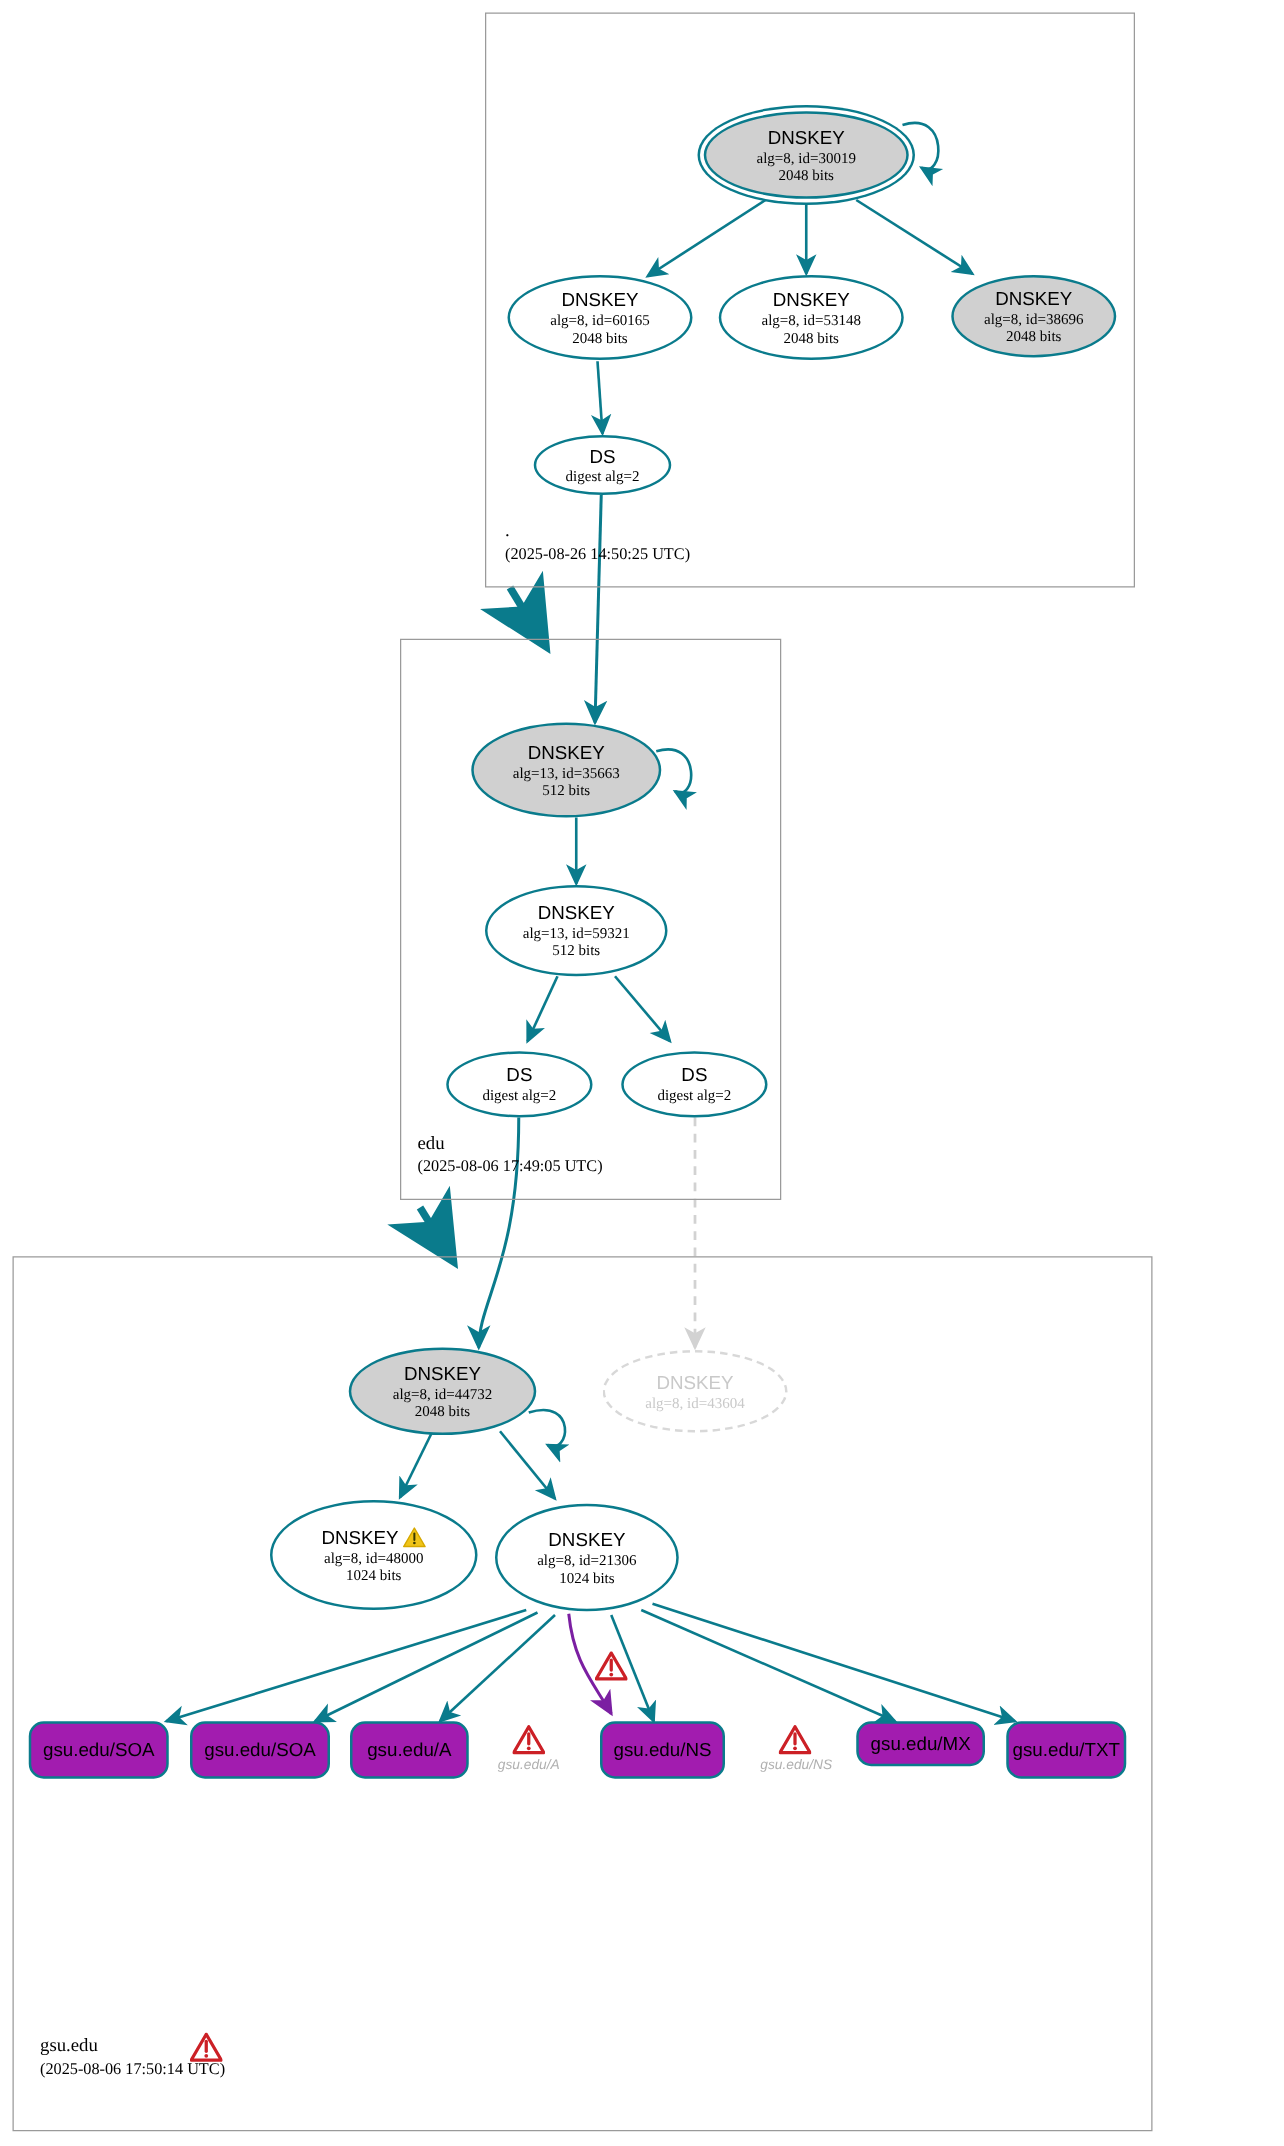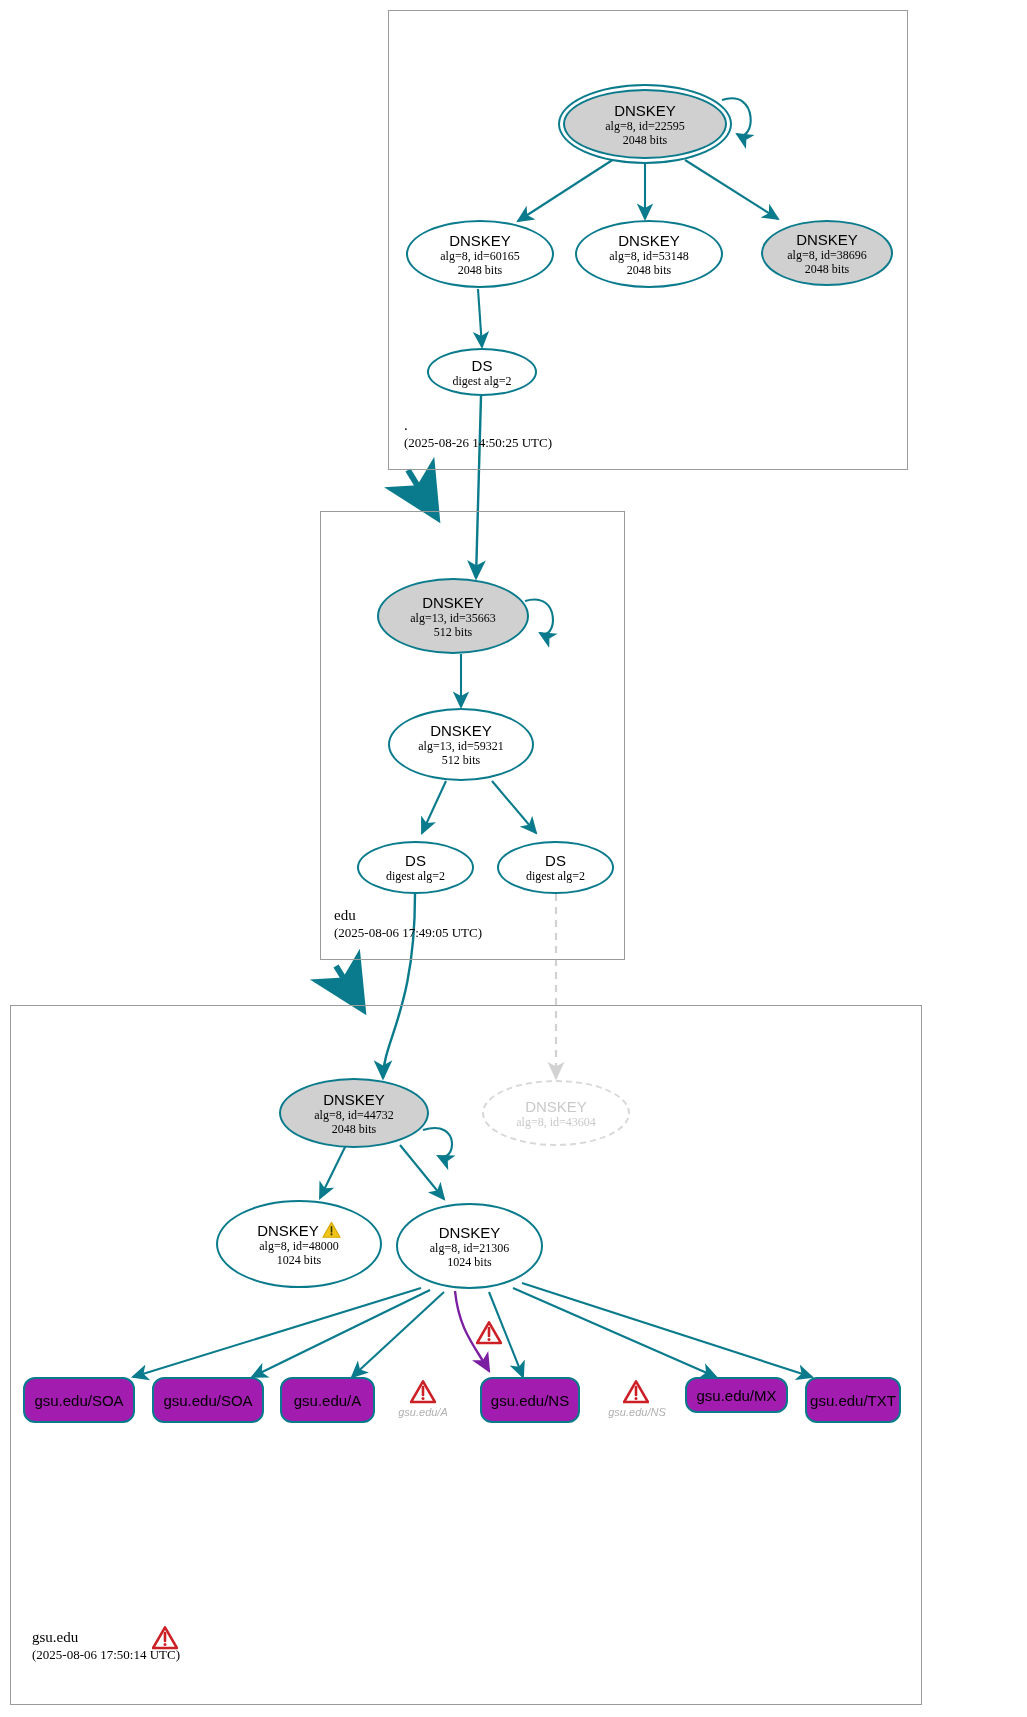--- a/index.html
+++ b/index.html
@@ -109,21 +109,21 @@
   <span class="zdate">(2025-08-06 17:50:14 UTC)</span>
 </div>
 <svg class="icon" style="left:152px;top:1626px;" width="26" height="24" viewBox="0 0 26 24">
   <path d="M13 1.4 L25 22 L1 22 Z" fill="#ffffff" stroke="#cc2026" stroke-width="2.6" stroke-linejoin="round"></path>
   <path d="M13 7 L13 15" stroke="#cc2026" stroke-width="2.6" stroke-linecap="round"></path>
   <circle cx="13" cy="18.6" r="1.5" fill="#cc2026"></circle>
 </svg>
 
 <div class="node ell shaded dbl" style="left:563px;top:89px;width:164px;height:70px;">
   <span class="t1">DNSKEY</span>
-  <span class="t2">alg=8, id=22595</span>
+  <span class="t2">alg=8, id=30019</span>
   <span class="t2">2048 bits</span>
 </div>
 <div class="node ell" style="left:406px;top:220px;width:148px;height:68px;">
   <span class="t1">DNSKEY</span>
   <span class="t2">alg=8, id=60165</span>
   <span class="t2">2048 bits</span>
 </div>
 <div class="node ell" style="left:575px;top:220px;width:148px;height:68px;">
   <span class="t1">DNSKEY</span>
   <span class="t2">alg=8, id=53148</span>

